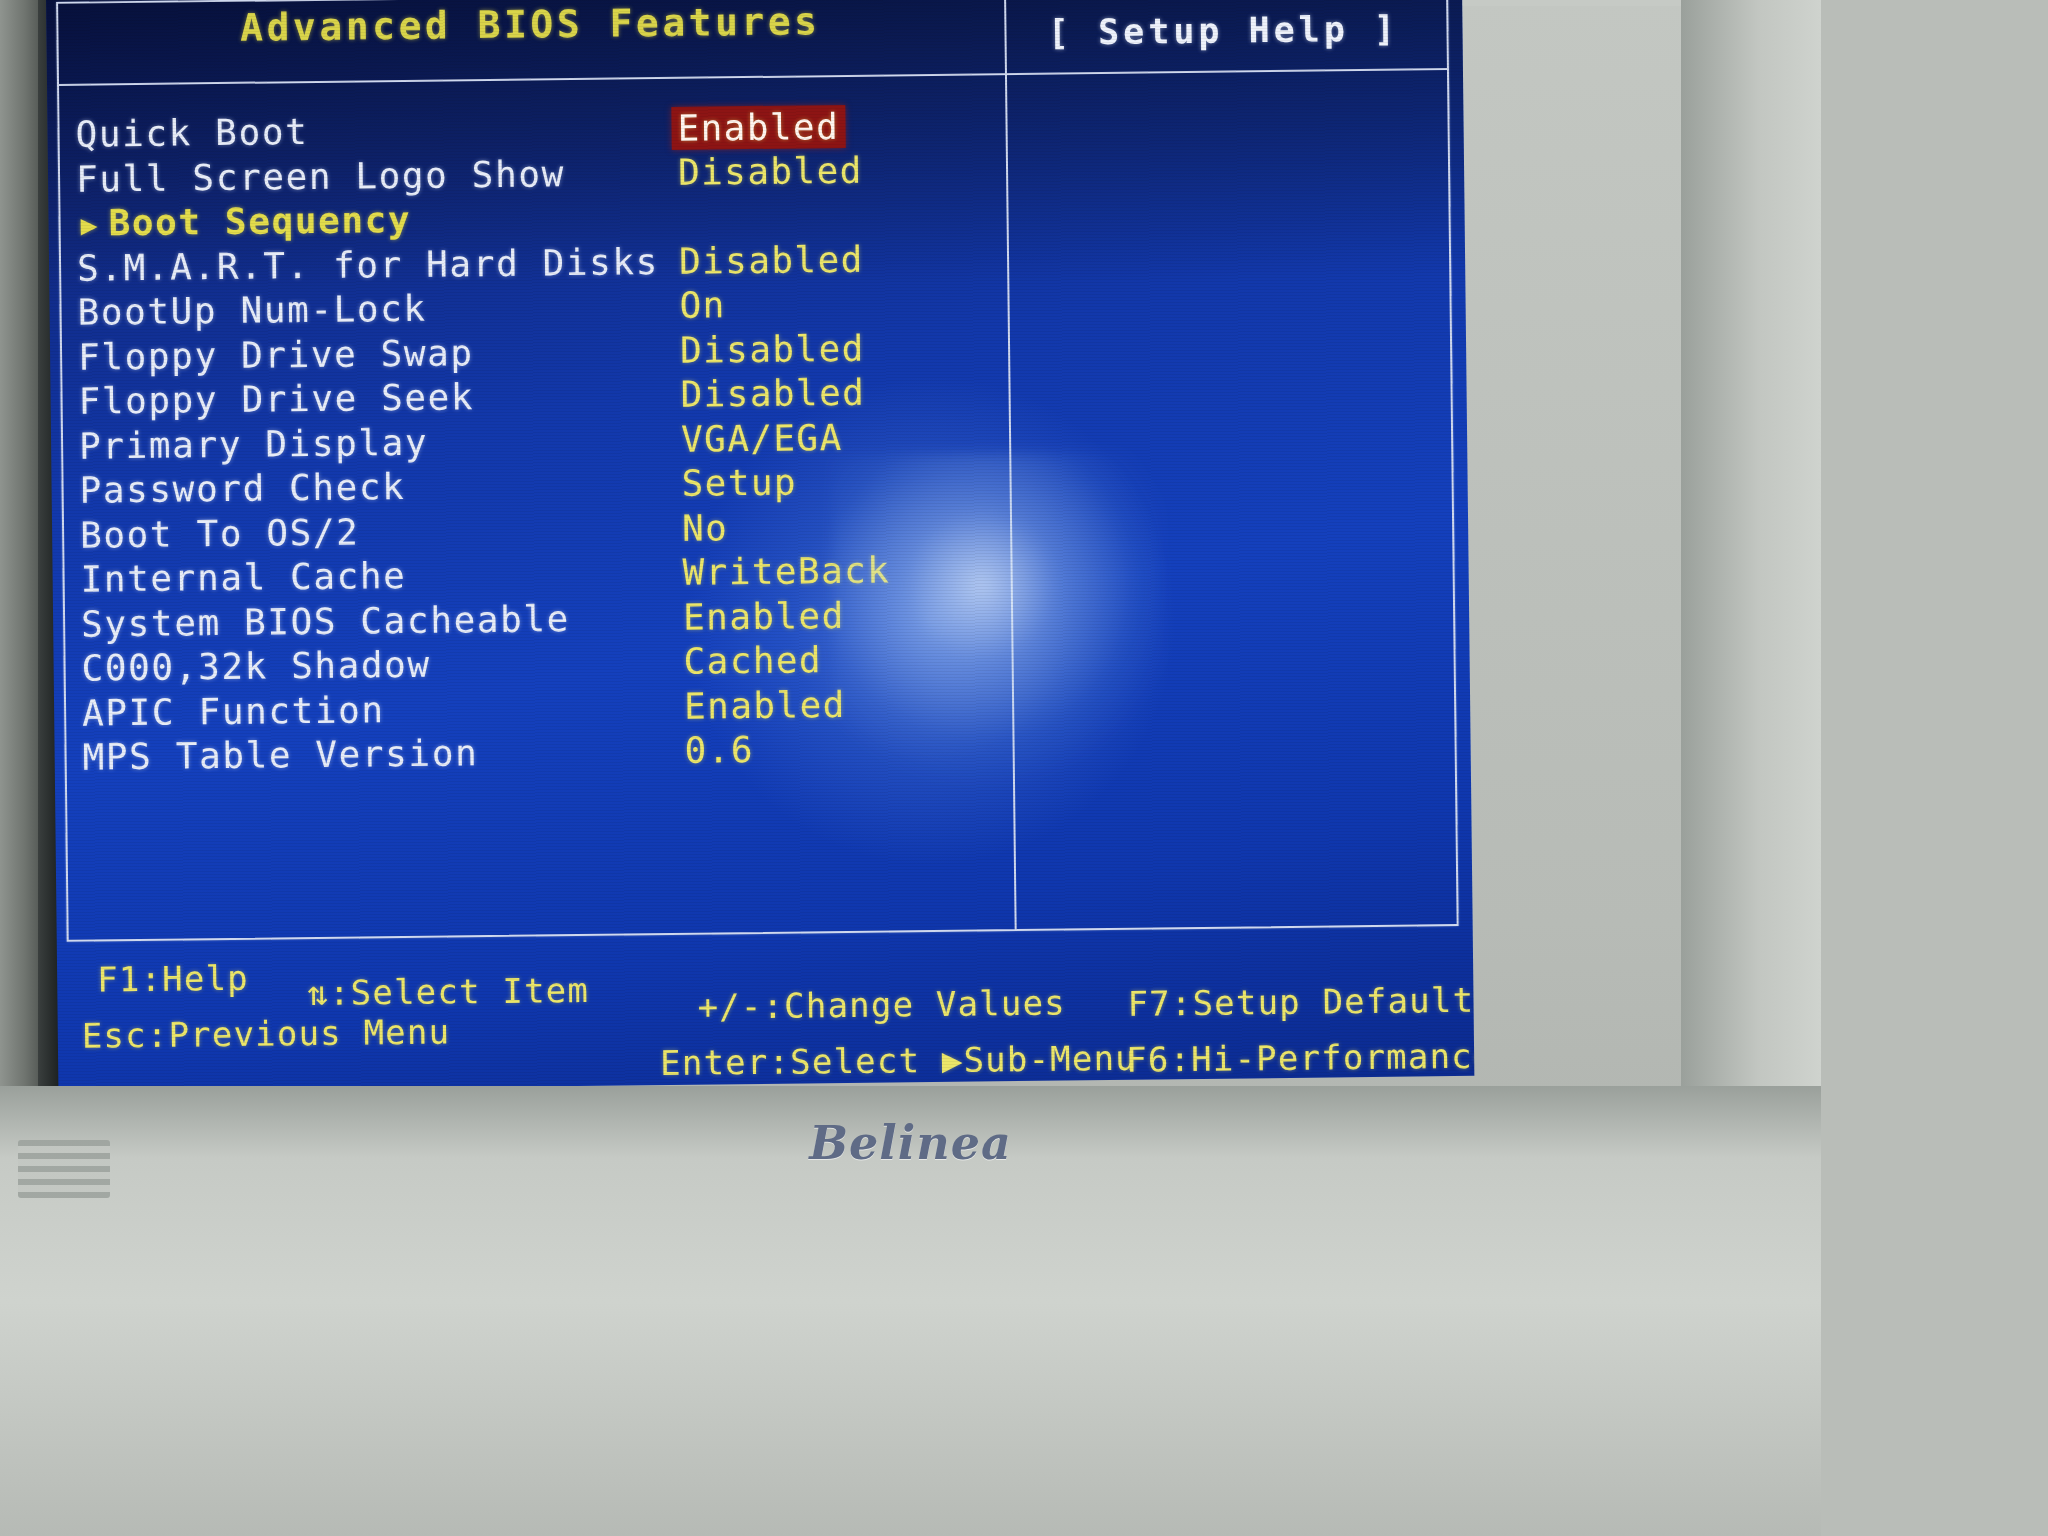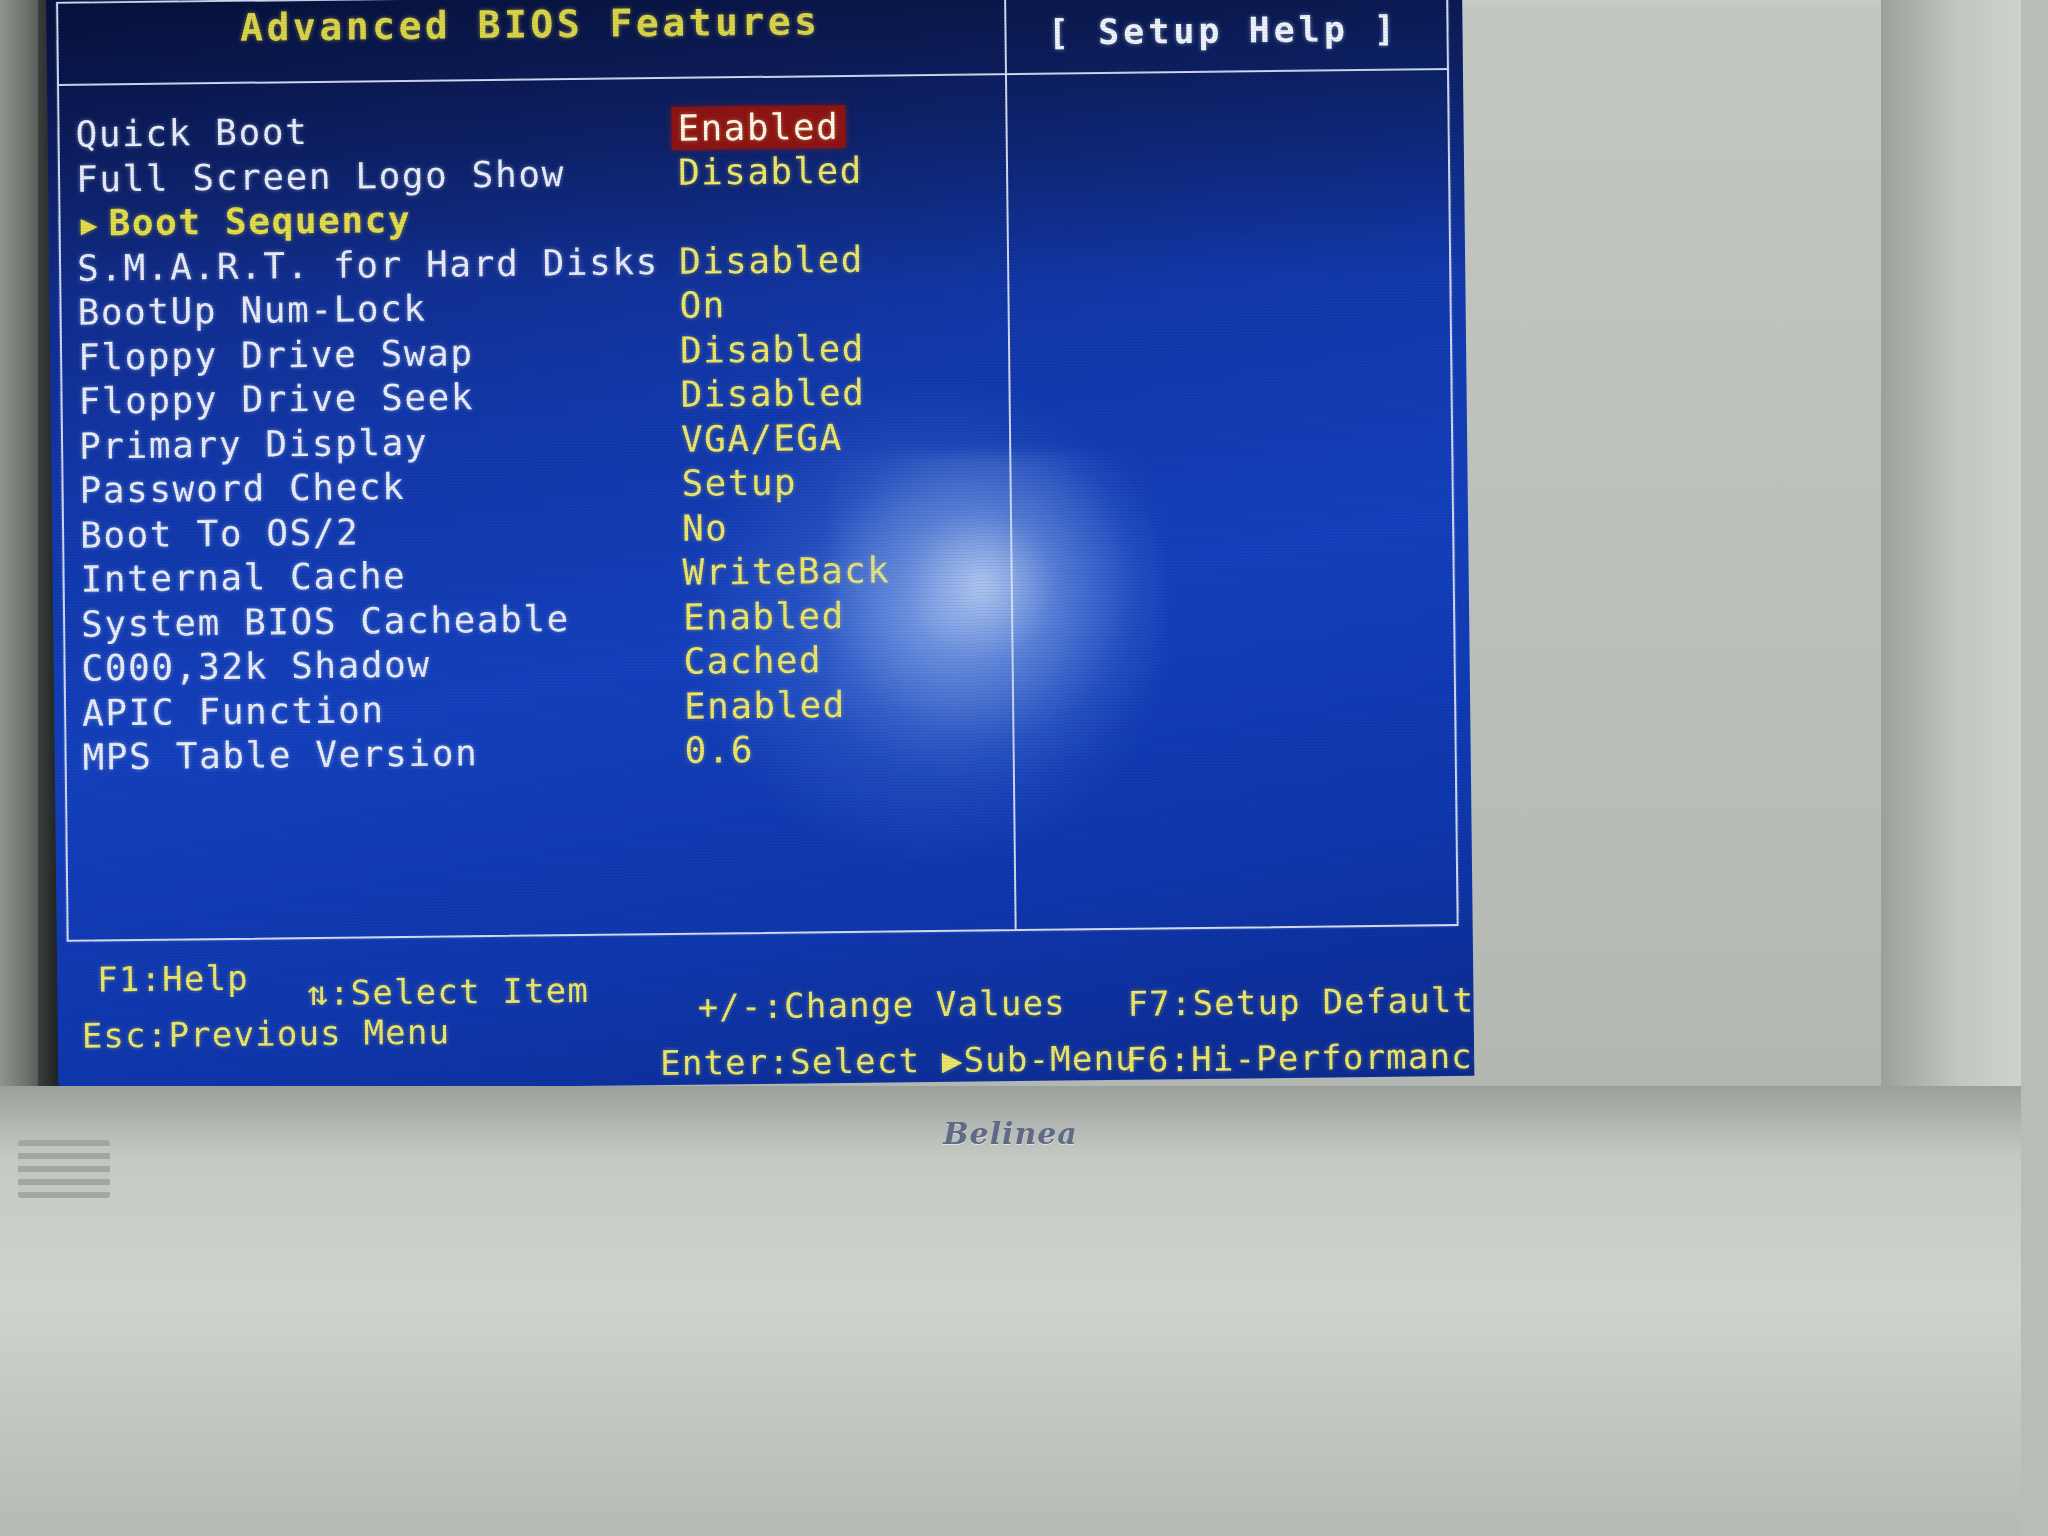--- a/index.html
+++ b/index.html
@@ -8,21 +8,21 @@
     width: 2048px;
     height: 1536px;
     overflow: hidden;
     background: #b9bdb8;
     font-family: "DejaVu Sans Mono", monospace;
   }
 
   
   #photo {
     position: relative;
-    width: 2021px;
+    width: 1821px;
     height: 1536px;
     background: linear-gradient(180deg,#c3c7c2 0%, #b7bbb6 60%, #a9ada8 100%);
     overflow: hidden;
   }
 
   
   .bezel-left {
     position: absolute;
     left: 0; top: 0;
     width: 62px; height: 1110px;
@@ -59,21 +59,21 @@
     width: 2048px; height: 6px;
     background: #c6cac5;
   }
 
   .brand {
     position: absolute;
     left: 50%;
     top: 1116px;
     transform: translateX(-50%);
     font-family: "DejaVu Serif", serif;
-    font-size: 30px;
+    font-size: 46px;
     font-style: italic;
     font-weight: 700;
     color: #5f6b86;
     letter-spacing: 1px;
     text-shadow: 0 1px 0 rgba(255,255,255,.55);
   }
 
   .vent {
     position: absolute;
     left: 18px;

